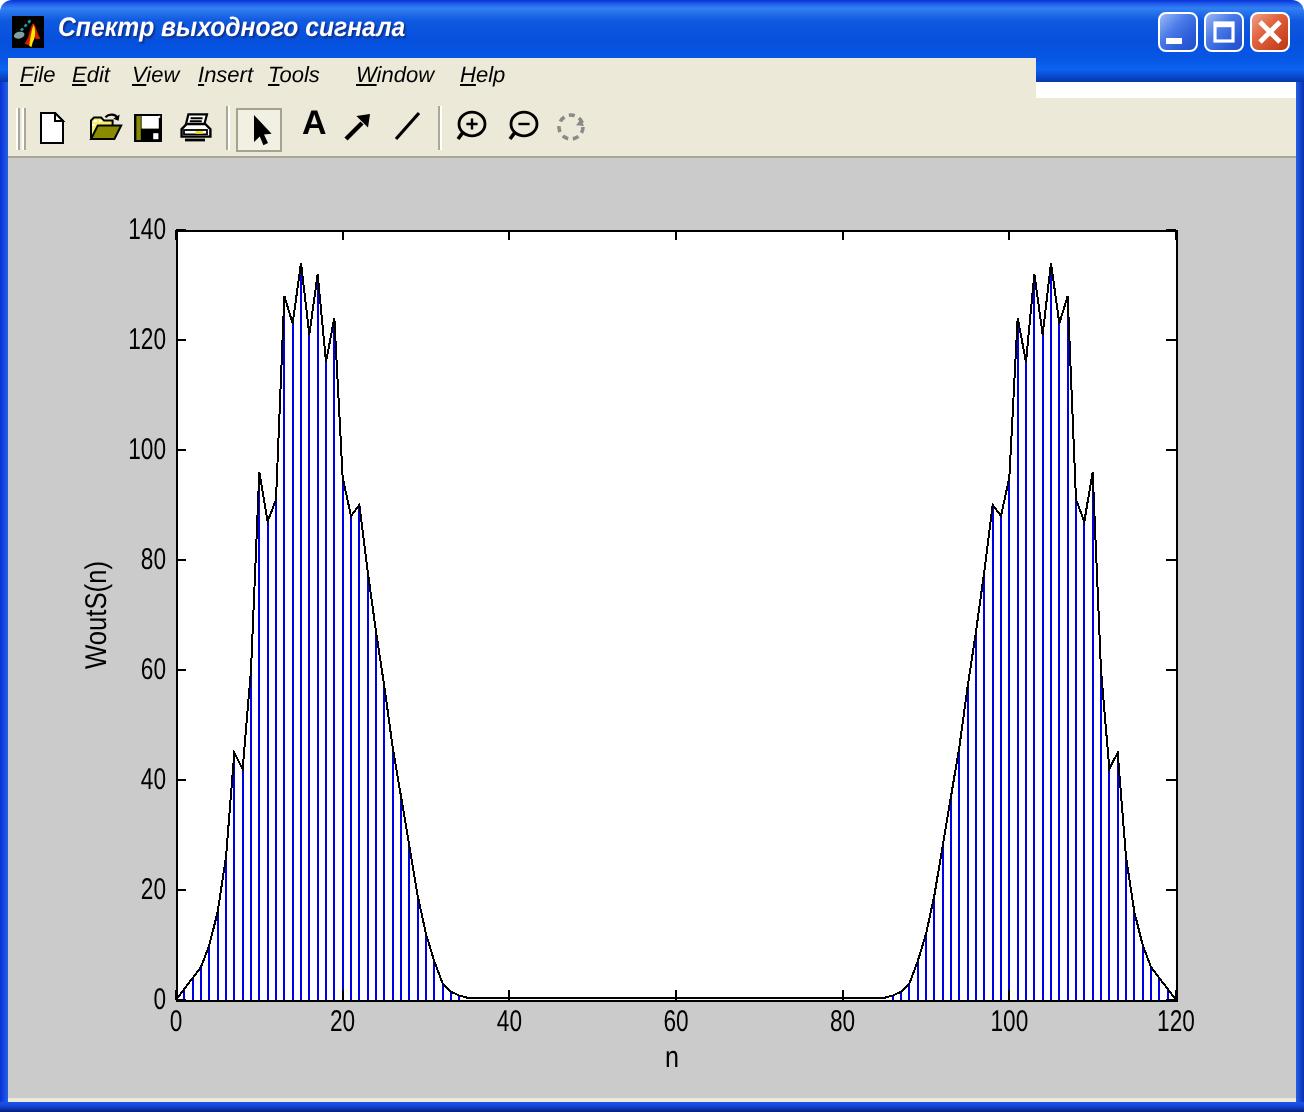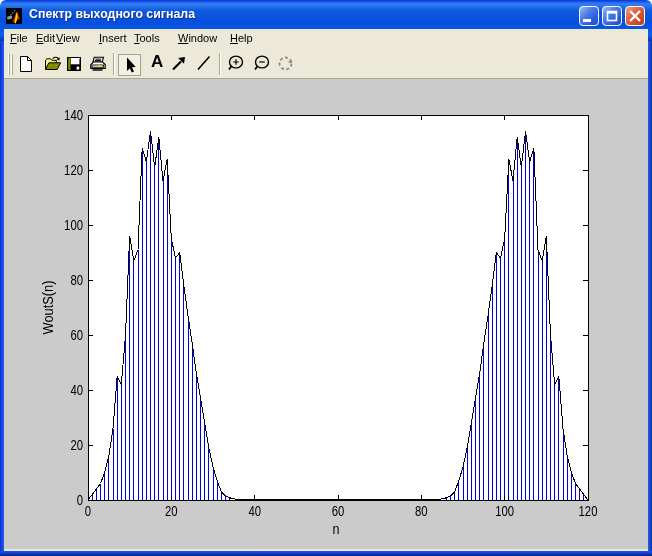--- a/index.html
+++ b/index.html
@@ -1,24 +1,24 @@
 <!DOCTYPE html>
 <html><head><meta charset="utf-8">
 <style>
 * { margin:0; padding:0; box-sizing:border-box; }
 body { width:652px; height:556px; font-family:"Liberation Sans",sans-serif; overflow:hidden; background:#ffffff; position:relative; -webkit-font-smoothing:antialiased; }
 .titlebar { position:absolute; left:0; top:0; width:652px; height:41px;
   background:linear-gradient(180deg,#0832d9 0%,#2567ee 6%,#3180f2 10%,#1059e0 25%,#0550dd 50%,#0757e5 72%,#0b63f2 85%,#0846c8 94%,#0a35a8 100%);
-  border-radius:6px 6px 0 0; }
+  border-radius:6px 6px 0 0;font-style:italic; }
 .ticon { position:absolute; left:6px; top:8px; width:16px; height:16px; }
 .ttext { position:absolute; left:29px; top:6px; color:#fff; font-size:13.5px; font-weight:bold; transform:scaleX(0.915); transform-origin:0 50%; text-shadow:1px 1px 1px #10308c; }
 .wbtn { position:absolute; top:6px; width:20px; height:20px; border-radius:4px; border:1px solid #fff; }
 .bmin,.bmax { background:linear-gradient(135deg,#9db9f5 0%,#4a7ae8 40%,#2a5ad8 75%,#2450c8 100%); }
 .bclose { background:linear-gradient(135deg,#f0a088 0%,#e06340 40%,#cc4422 80%,#b83a18 100%); }
-.menubar { position:absolute; left:4px; top:29px; width:644px; height:20px; background:#ece9d8; }
+.menubar { position:absolute; left:4px; top:29px; width:514px; height:20px; background:#ece9d8;font-style:italic; }
 .menubar span { position:absolute; top:3px; font-size:11px; color:#000; transform:translateZ(0); }
 .toolbar { position:absolute; left:4px; top:49px; width:644px; height:30px; background:#ece9d8; border-bottom:1px solid #a9a796; }
 .grip { position:absolute; top:5px; width:2px; height:21px; border-left:1px solid #fff; border-right:1px solid #a9a796; background:#e8e5d4; }
 .tsep { position:absolute; top:4px; width:2px; height:22px; border-left:1px solid #a9a796; border-right:1px solid #fff; }
 .canvas { position:absolute; left:4px; top:79px; width:644px; height:470px; background:#cbcbcb; }
 .bstrip { position:absolute; left:4px; top:549px; width:644px; height:2px; background:#ece9d8; }
 .lborder { position:absolute; left:0; top:29px; width:4px; height:527px; background:linear-gradient(90deg,#0831d9,#2360e6); }
 .rborder { position:absolute; right:0; top:29px; width:4px; height:527px; background:linear-gradient(90deg,#2360e6,#0a2fb0); }
 .bborder { position:absolute; left:0; bottom:0; width:652px; height:5px; background:linear-gradient(180deg,#1e53e8 0%,#1243d8 45%,#0a2a98 80%,#081f70 100%); }
 </style></head>
@@ -71,21 +71,21 @@
         <rect x="4.5" y="4.5" width="9" height="9" fill="none" stroke="#fff" stroke-width="1.6"></rect>
         <rect x="4.5" y="4.2" width="9" height="2.4" fill="#fff"></rect>
       </svg></div>
  <div class="wbtn bclose" style="left:625px"><svg width="18" height="18" viewBox="0 0 18 18">
         <path d="M4 4 L14 14 M14 4 L4 14" stroke="#fff" stroke-width="2.4"></path>
       </svg></div>
 </div>
 <div class="menubar">
  <span style="left:6px"><u>F</u>ile</span>
  <span style="left:32px"><u>E</u>dit</span>
- <span style="left:52px"><u>V</u>iew</span>
+ <span style="left:62px"><u>V</u>iew</span>
  <span style="left:95px"><u>I</u>nsert</span>
  <span style="left:130px"><u>T</u>ools</span>
  <span style="left:174px"><u>W</u>indow</span>
  <span style="left:226px"><u>H</u>elp</span>
 </div>
 <div class="toolbar">
  <div class="grip" style="left:4px"></div>
  <div class="grip" style="left:7px"></div>
  <svg style="position:absolute;left:14px;top:7px" width="16" height="16" viewBox="0 0 16 16">
    <path d="M2.5 0.5 H9.5 L13.5 4.5 V15.5 H2.5 Z" fill="#fff" stroke="#000"></path>

